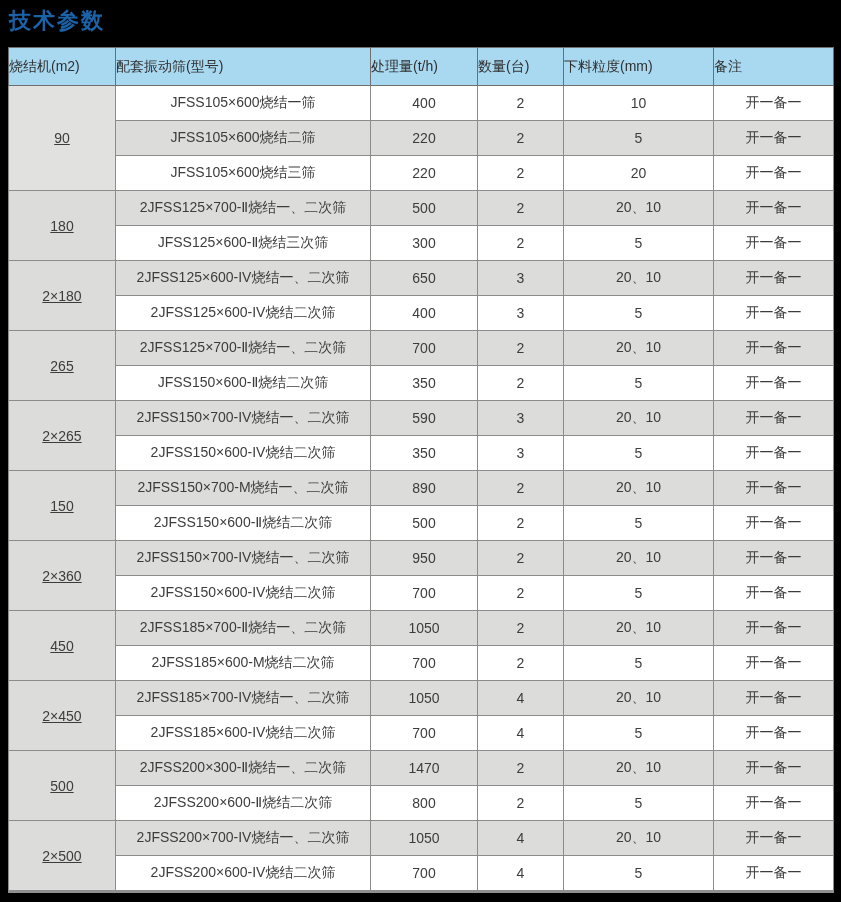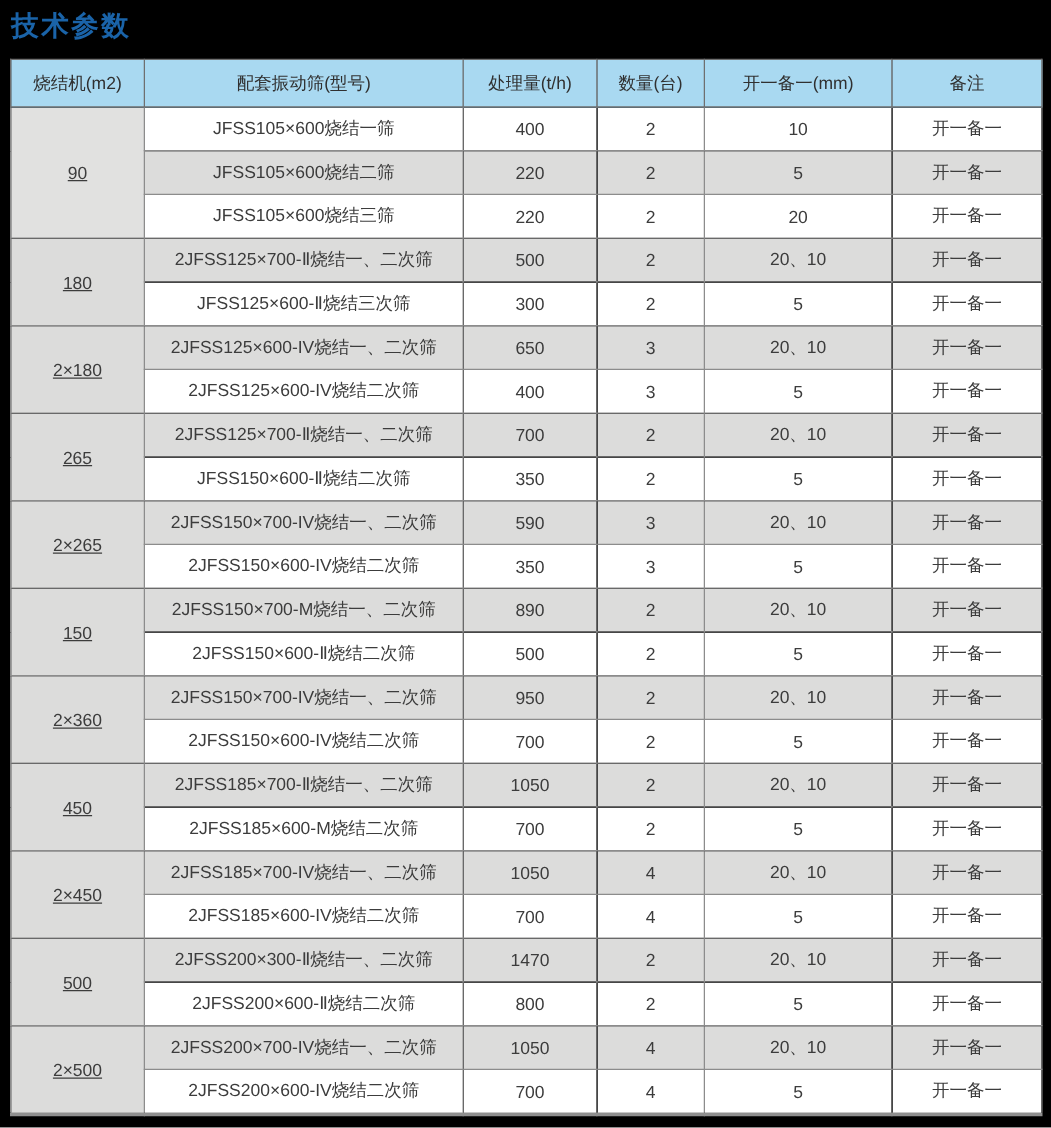--- a/index.html
+++ b/index.html
@@ -30,21 +30,21 @@
     border: 1px solid #7f7f7f;
     border-bottom: 3px solid #8f8f8f;
   }
   table.params th {
     background: #a9d9f1;
     height: 37px;
     font-size: 14px;
     font-weight: normal;
     color: #303030;
     border: 1px solid #6f6f6f;
-    text-align: center;
+    text-align: left;
     padding: 0;
   }
   table.params td {
     height: 34px;
     font-size: 14px;
     color: #3c3c3c;
     border: 1px solid #8c8c8c;
     text-align: center;
     padding: 0 4px;
     background: #ffffff;
@@ -74,21 +74,21 @@
         <col class="c4">
         <col class="c5">
         <col class="c6">
     </colgroup>
     <thead>
       <tr>
         <th>烧结机(m2)</th>
         <th>配套振动筛(型号)</th>
         <th>处理量(t/h)</th>
         <th>数量(台)</th>
-        <th>开一备一(mm)</th>
+        <th>下料粒度(mm)</th>
         <th>备注</th>
       </tr>
     </thead>
     <tbody>
         <tr>
           <td class="group-cell" rowspan="3">90</td>
           <td>JFSS105×600烧结一筛</td>
           <td>400</td>
           <td>2</td>
           <td>10</td>

